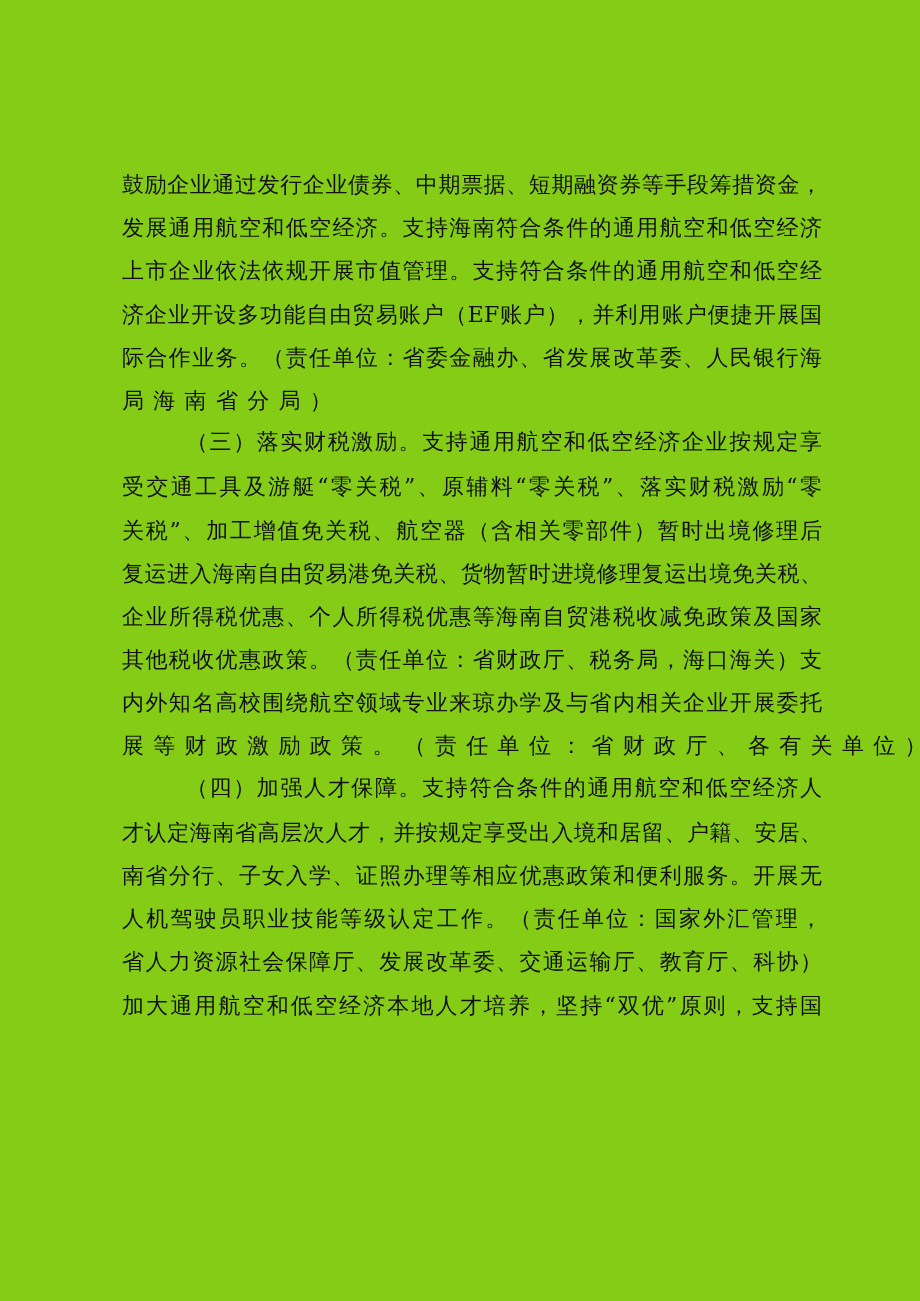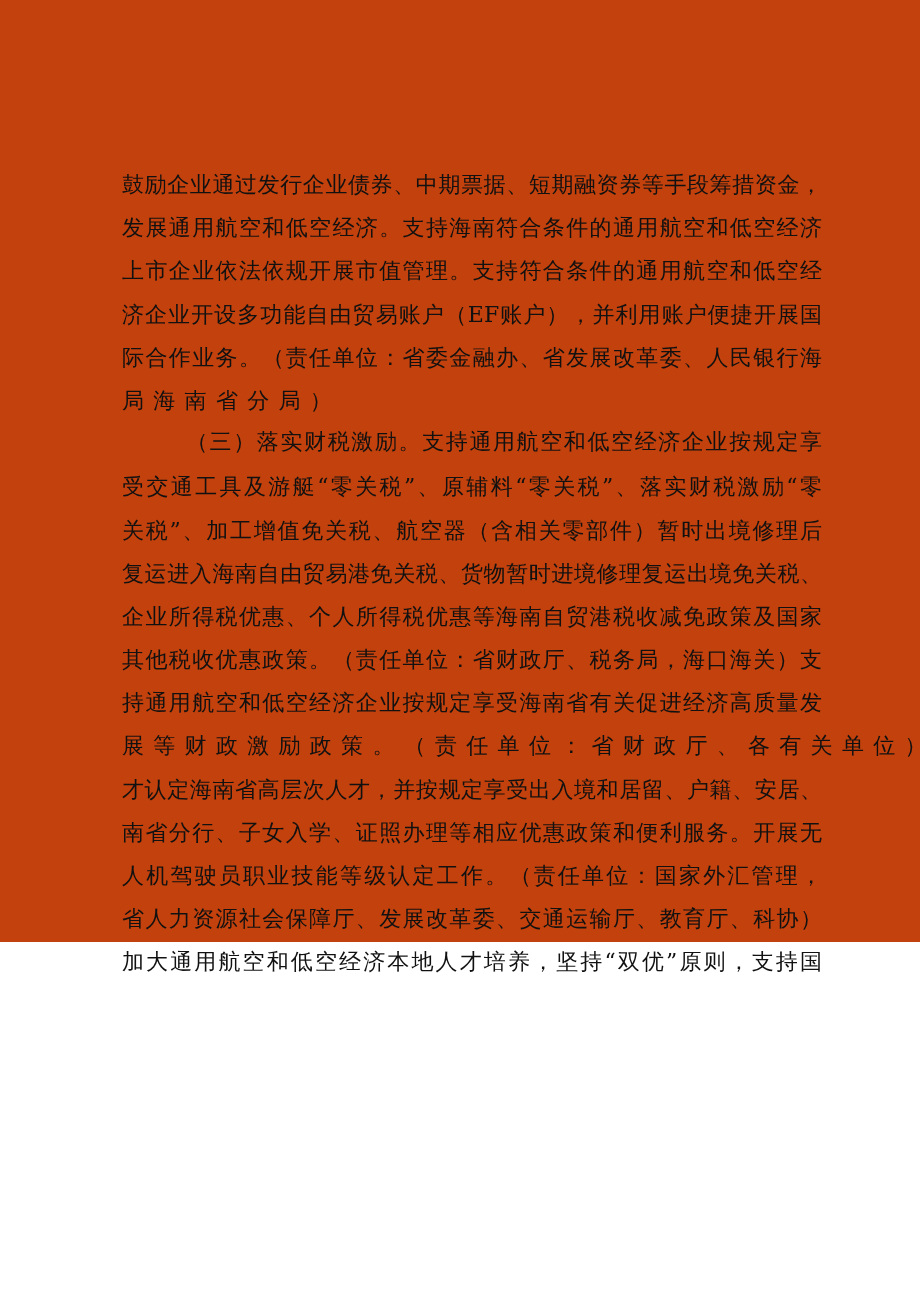--- a/index.html
+++ b/index.html
@@ -10,22 +10,22 @@
     body {
       width: 920px;
       height: 1301px;
       position: relative;
       overflow: hidden;
     }
     .page {
       position: absolute;
       left: 0; top: 0;
       width: 920px;
-      height: 942px;
-      background: #c2410c;
+      height: 1301px;
+      background: #84cc16;
     }
     .text-block {
       position: absolute;
       left: 122px;
       top: 163px;
       width: 700px;
       font-family: "DejaVu Serif", "Liberation Serif", serif;
       font-size: 22px;
       color: #111111;
     }
@@ -61,25 +61,26 @@
       <span class="line">局海南省分局）</span>
     </div>
 
     <div>
       <span class="line justify indent">（三）落实财税激励。支持通用航空和低空经济企业按规定享</span>
       <span class="line justify">受交通工具及游艇“零关税”、原辅料“零关税”、落实财税激励“零</span>
       <span class="line justify">关税”、加工增值免关税、航空器（含相关零部件）暂时出境修理后</span>
       <span class="line justify">复运进入海南自由贸易港免关税、货物暂时进境修理复运出境免关税、</span>
       <span class="line justify">企业所得税优惠、个人所得税优惠等海南自贸港税收减免政策及国家</span>
       <span class="line justify">其他税收优惠政策。（责任单位：省财政厅、税务局，海口海关）支</span>
-      <span class="line justify">持通用航空和低空经济企业按规定享受海南省有关促进经济高质量发</span>
+      <span class="line justify">内外知名高校围绕航空领域专业来琼办学及与省内相关企业开展委托</span>
       <span class="line">展等财政激励政策。（责任单位：省财政厅、各有关单位）</span>
     </div>
 
     <div>
+      <span class="line justify indent">（四）加强人才保障。支持符合条件的通用航空和低空经济人</span>
       <span class="line justify">才认定海南省高层次人才，并按规定享受出入境和居留、户籍、安居、</span>
       <span class="line justify">南省分行、子女入学、证照办理等相应优惠政策和便利服务。开展无</span>
       <span class="line justify">人机驾驶员职业技能等级认定工作。（责任单位：国家外汇管理，</span>
       <span class="line justify">省人力资源社会保障厅、发展改革委、交通运输厅、教育厅、科协）</span>
       <span class="line justify">加大通用航空和低空经济本地人才培养，坚持“双优”原则，支持国</span>
     </div>
 
   </div>
 </div>
 

